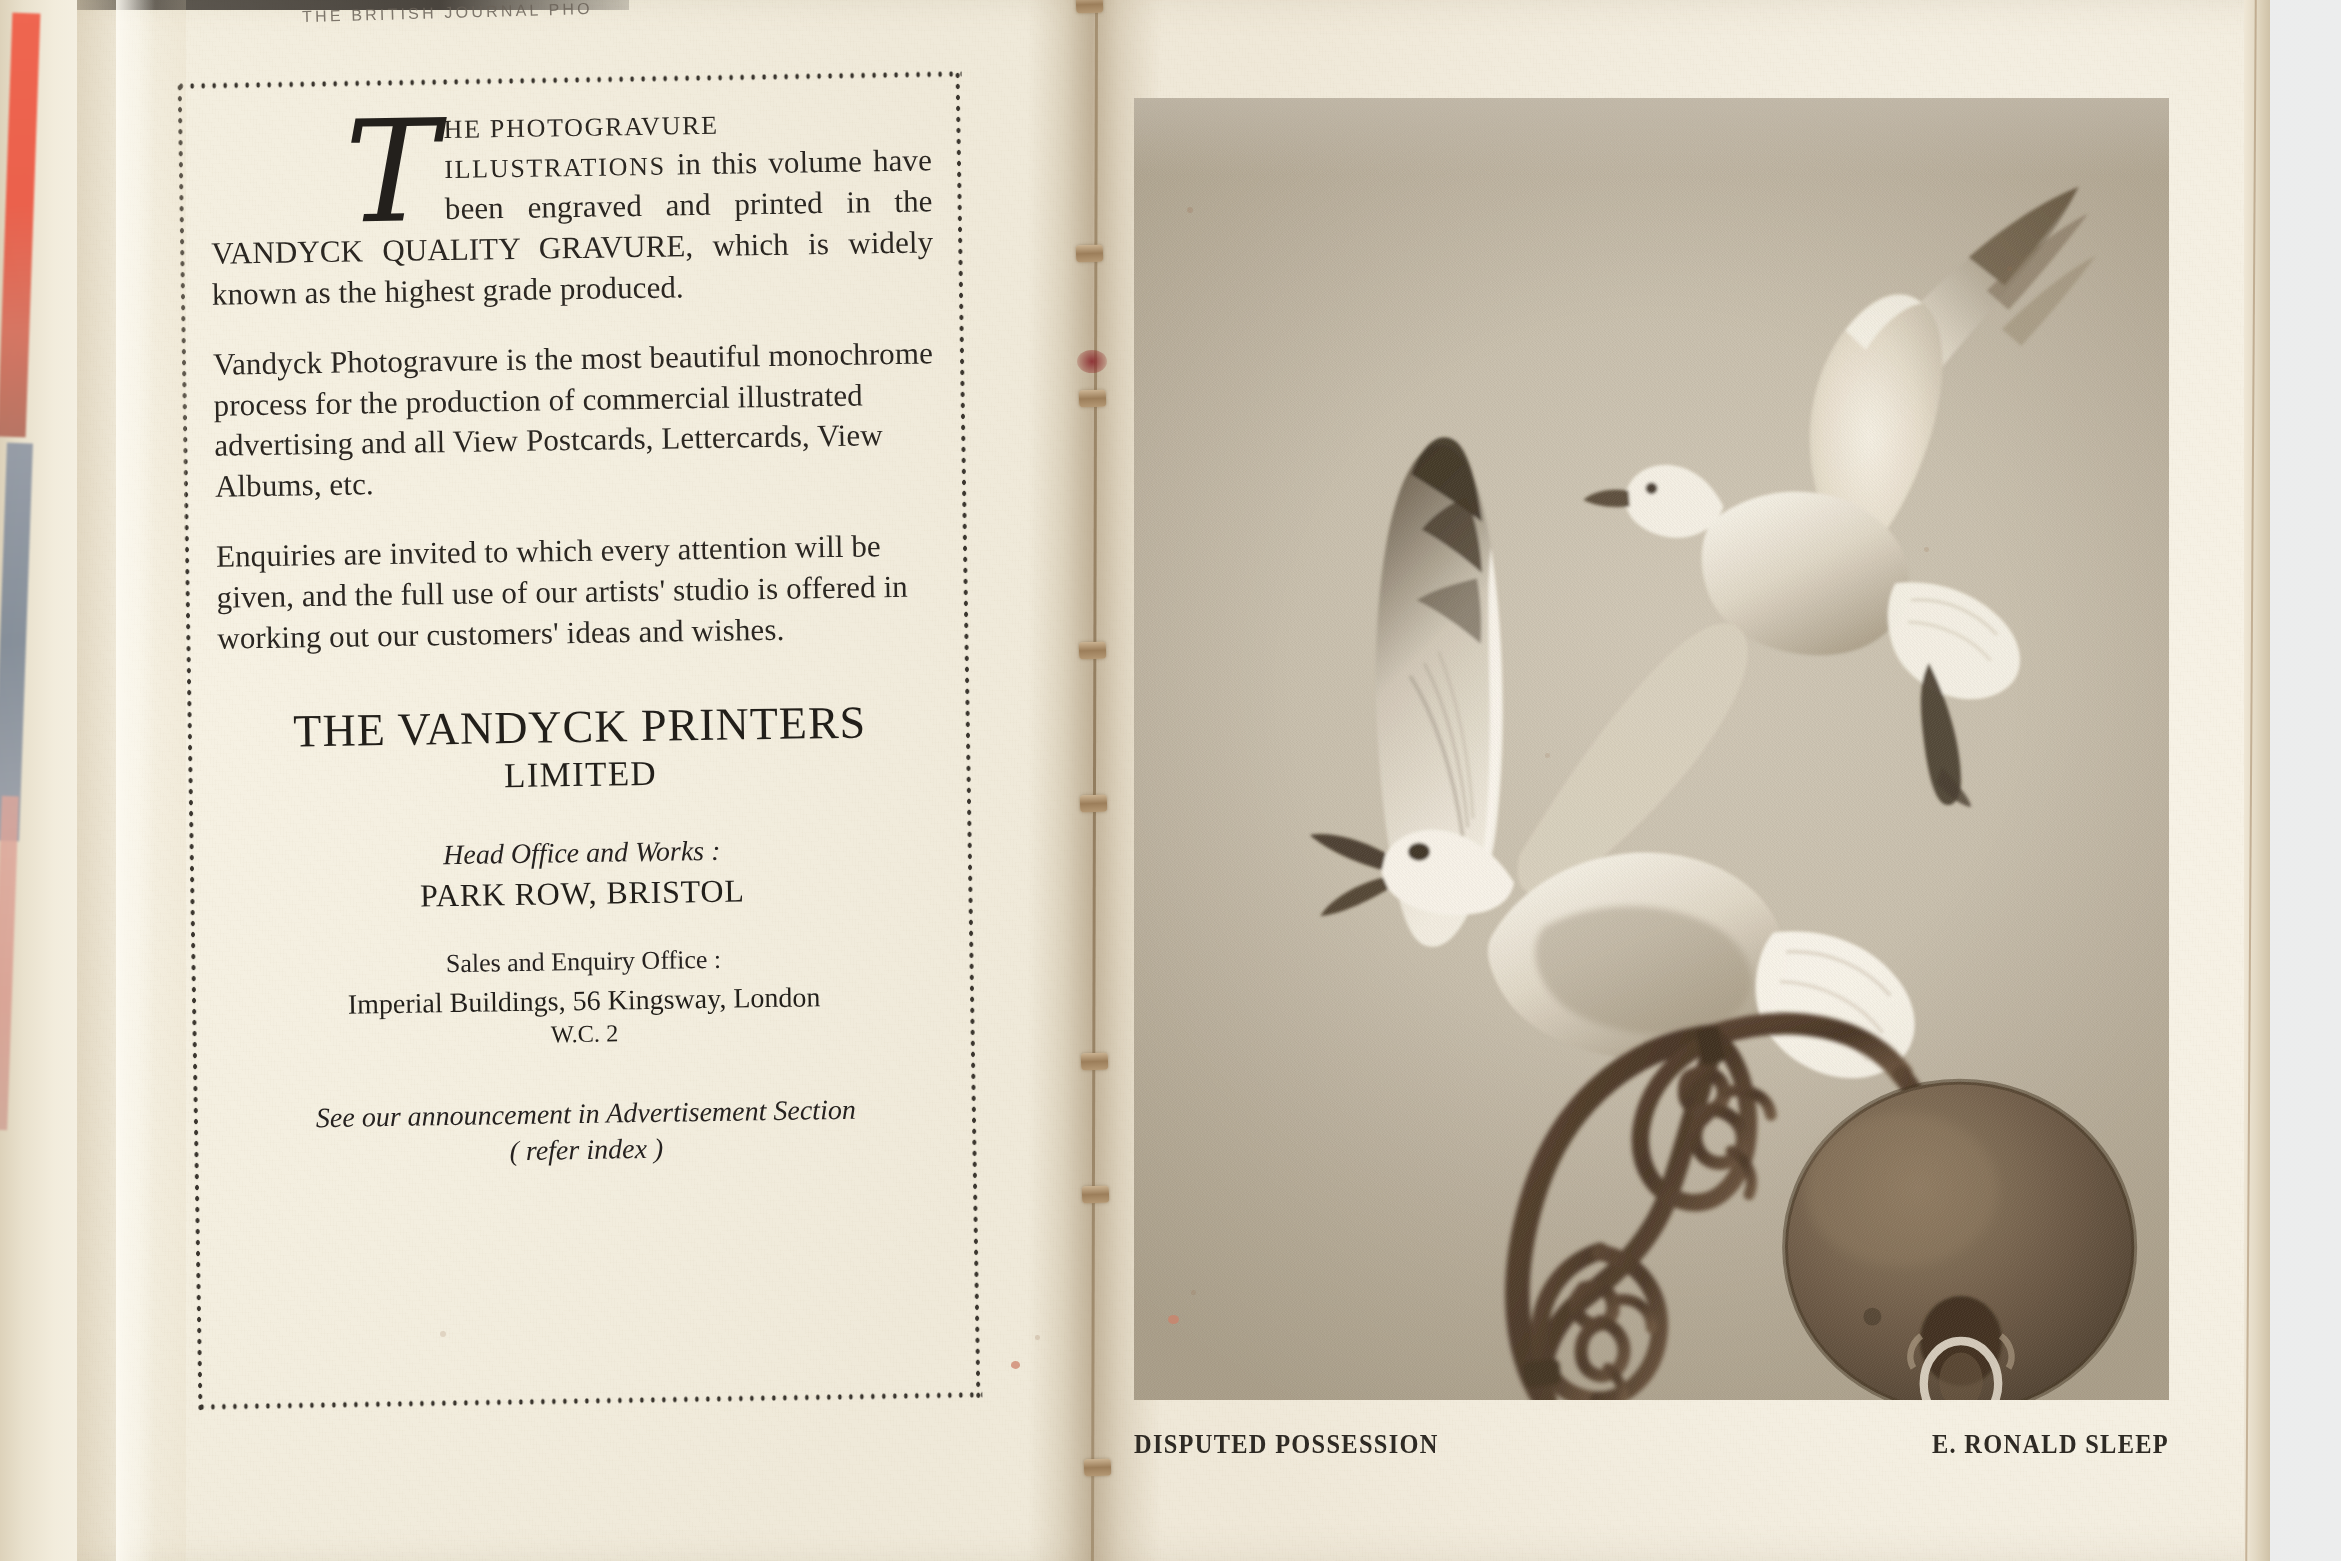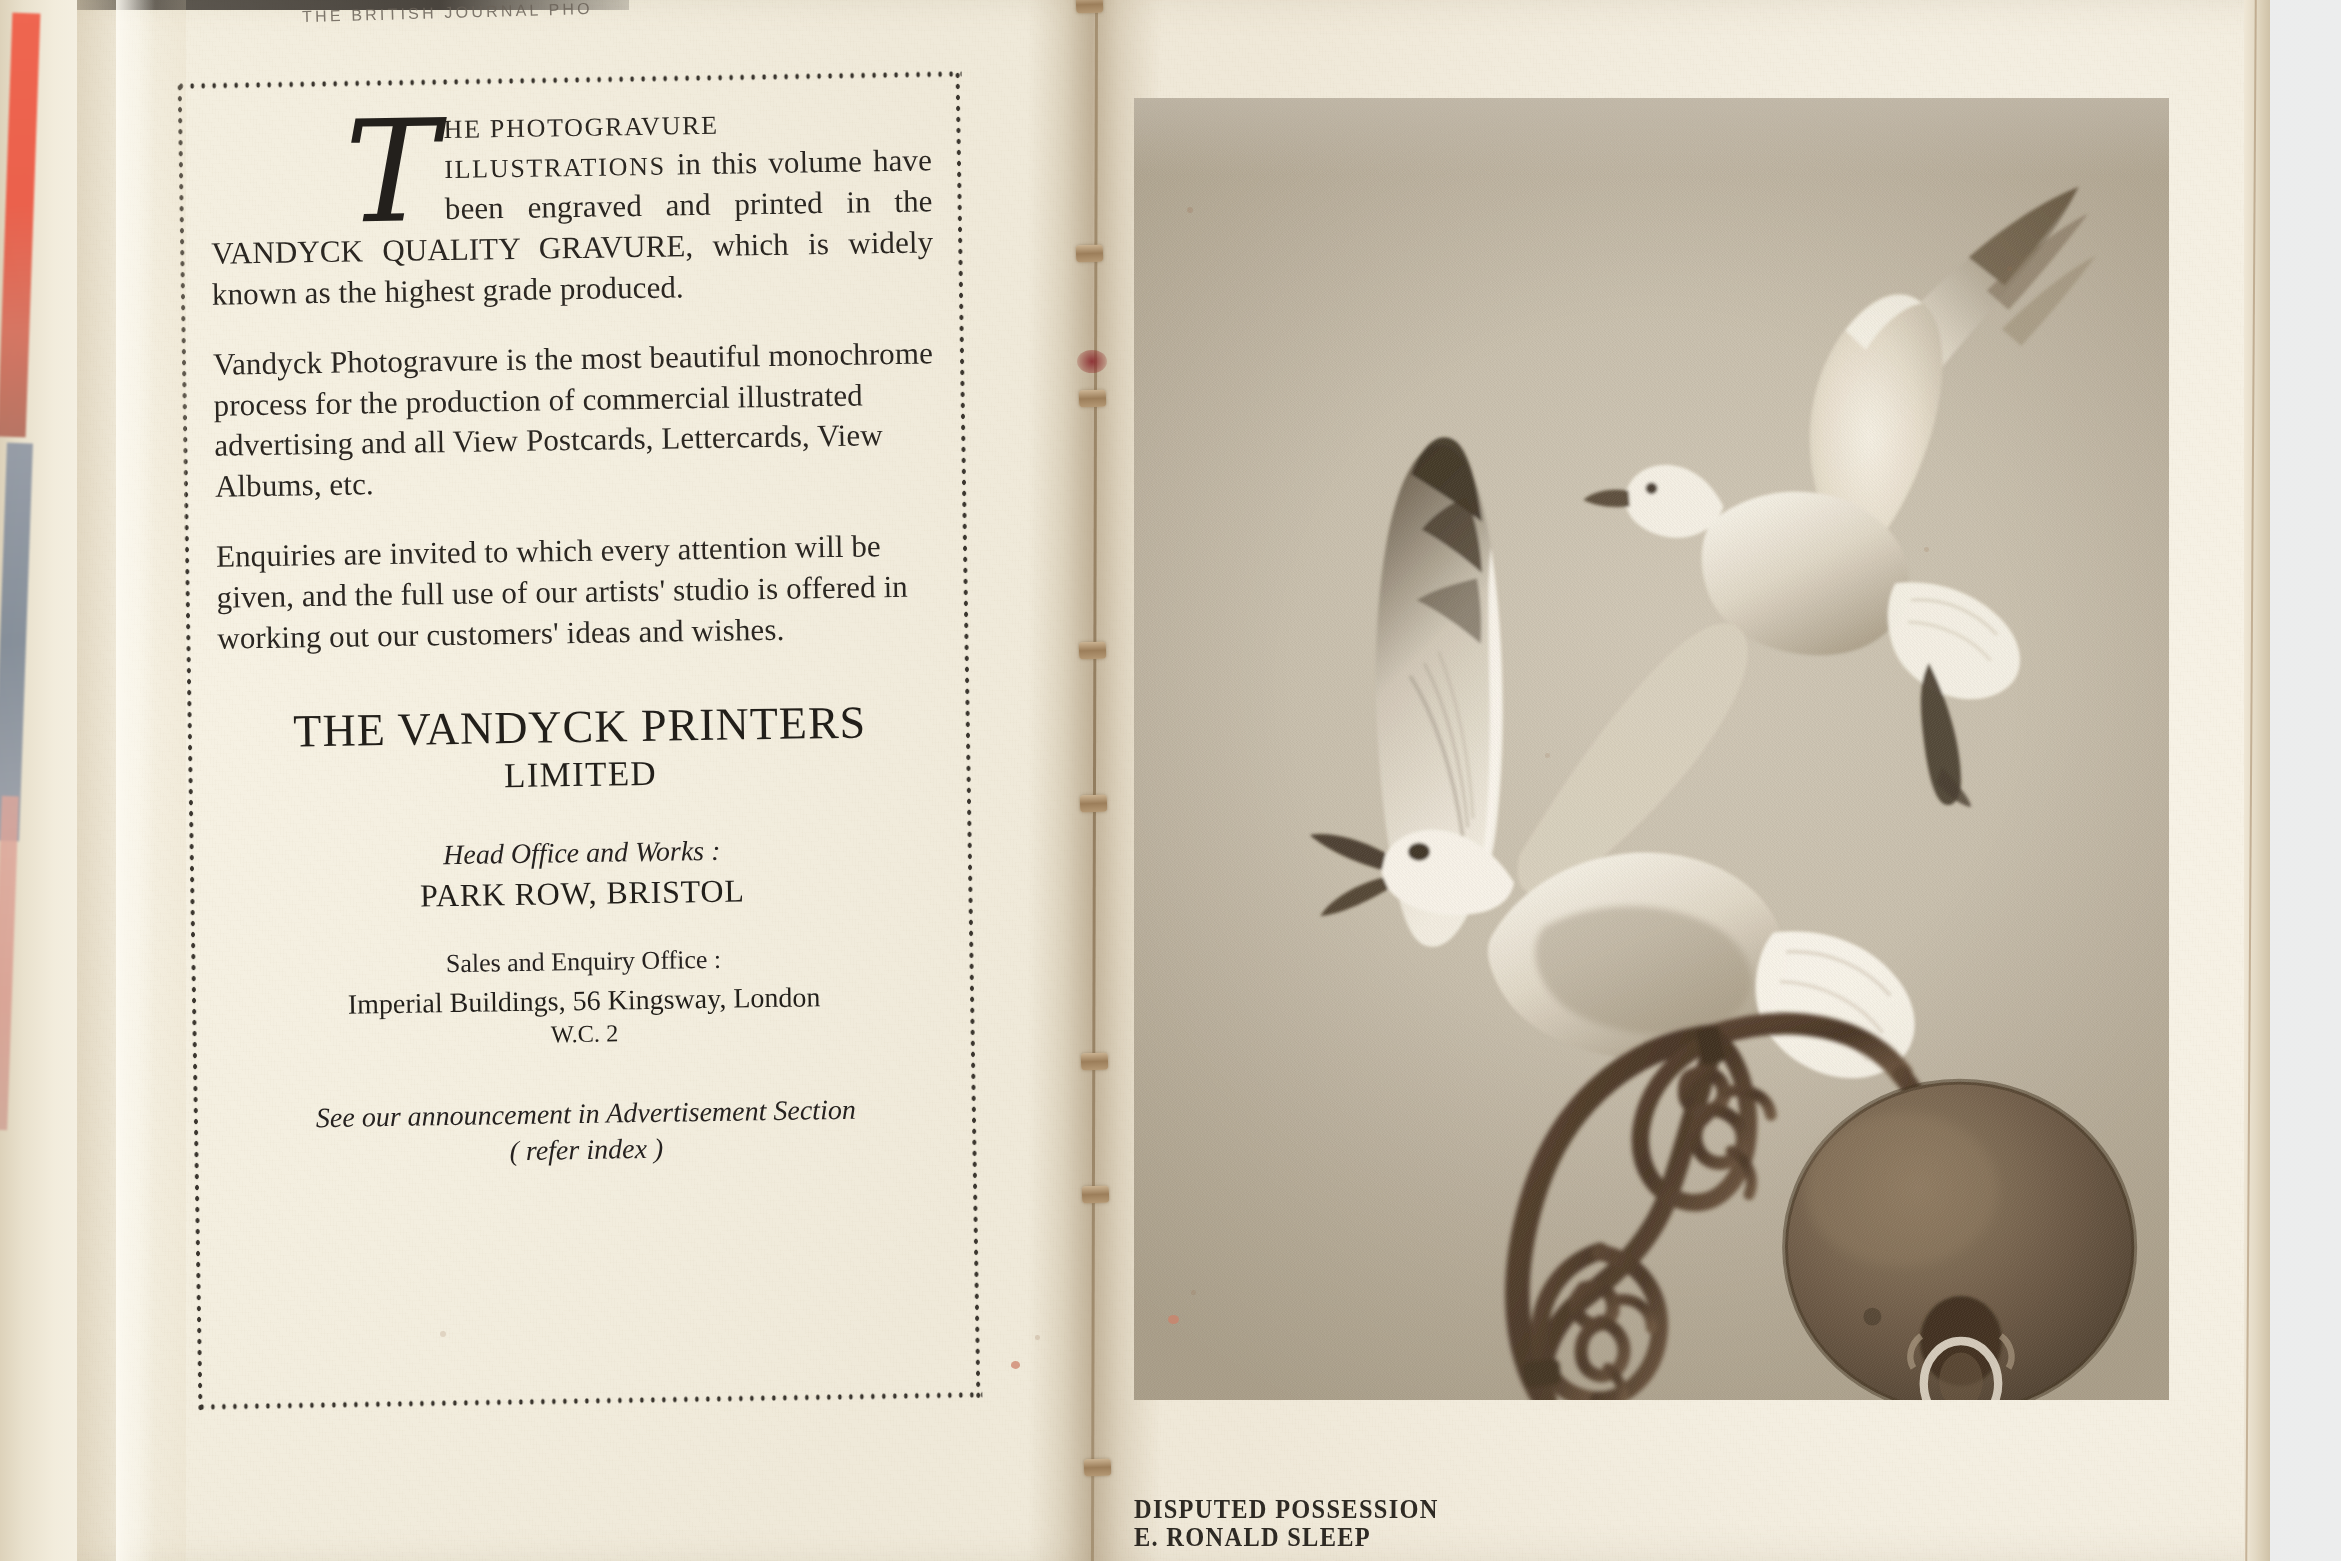--- a/index.html
+++ b/index.html
@@ -343,26 +343,25 @@
     pointer-events: none;
   }
 
   
   .birds-svg, .iron-svg { position: absolute; inset: 0; }
 
   
   .caption-row {
     position: absolute;
     left: 1134px;
-    top: 1495px;
+    top: 1430px;
     width: 1035px;
     display: flex;
     justify-content: space-between;
     align-items: baseline;
-    flex-direction: column;
   }
   .cap-title, .cap-author {
     font-family: "Liberation Serif", serif;
     font-size: 24.4px;
     letter-spacing: 1.3px;
     color: #2e2a24;
     font-weight: 700;
     transform: scaleY(1.12);
     white-space: nowrap;
   }

